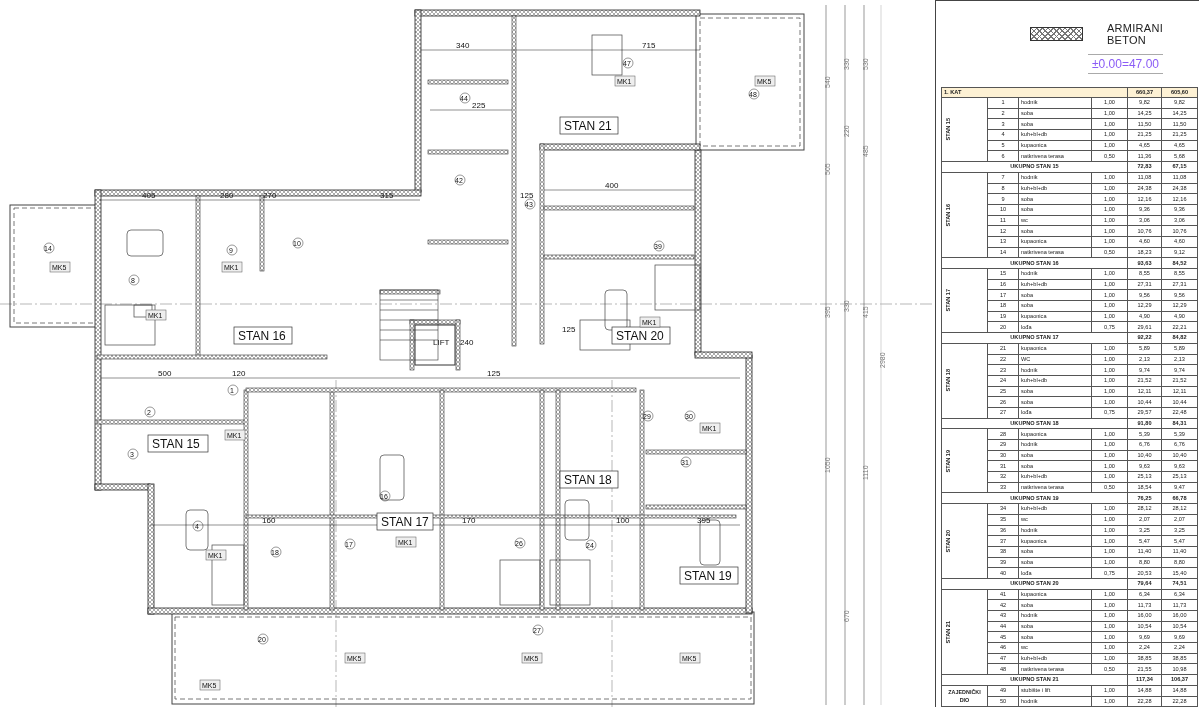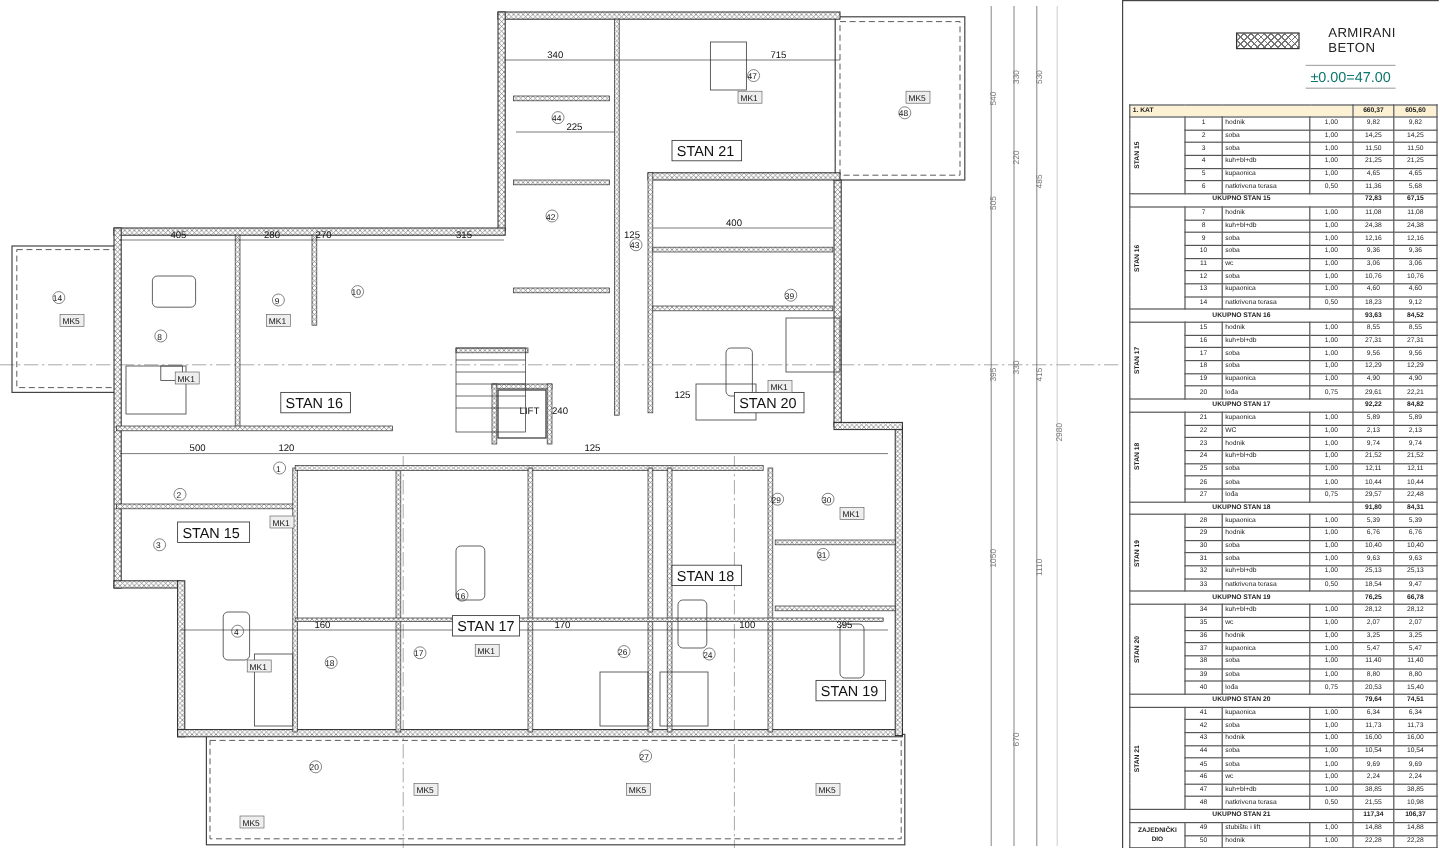--- a/index.html
+++ b/index.html
@@ -2,21 +2,21 @@
 <html><head>
 <meta charset="utf-8">
 <style>
   html, body { margin:0; padding:0; background:#ffffff; }
   body { width:1200px; height:707px; position:relative; overflow:hidden; font-family:"Liberation Sans", sans-serif; color:#222; }
   #plan { position:absolute; left:0; top:0; width:935px; height:707px; }
   #plan svg { width:935px; height:707px; display:block; }
   .legend { position:absolute; left:1030px; top:22px; display:flex; align-items:center; gap:24px; font-size:11px; letter-spacing:0.3px; }
   .hatch { width:54px; height:12px; border:1px solid #333;
     background-image: repeating-linear-gradient(45deg,#777 0 1px,transparent 1px 4px), repeating-linear-gradient(-45deg,#777 0 1px,transparent 1px 4px); }
-  .level { position:absolute; left:1088px; top:54px; font-size:12px; color:#0f766e; border-top:1px solid #aaa; border-bottom:1px solid #aaa; padding:2px 4px; }
+  .level { position:absolute; left:1088px; top:54px; font-size:12px; color:#8b5cf6; border-top:1px solid #aaa; border-bottom:1px solid #aaa; padding:2px 4px; }
   .frame { position:absolute; left:935px; top:0; width:264px; height:707px; border-left:1px solid #444; border-top:1px solid #444; box-sizing:border-box; }
   table.areas { position:absolute; left:941px; top:87px; width:256px; border-collapse:collapse; font-size:5.6px; table-layout:fixed; }
   table.areas td { border:0.6px solid #555; height:9.7px; padding:0 2px; white-space:nowrap; overflow:hidden; line-height:9px; }
   table.areas tr.head td { background:#fdf1d4; font-weight:bold; height:9px; }
   table.areas td.num { text-align:center; }
   table.areas td.r { text-align:center; }
   table.areas tr.sum td { font-weight:bold; text-align:center; }
   .grp { writing-mode:vertical-rl; transform:rotate(180deg); font-weight:bold; text-align:center; }
   .grp-cell { text-align:center; vertical-align:middle; }
   .zaj { font-weight:bold; text-align:center; font-size:5.4px; line-height:8px; white-space:normal !important; }

